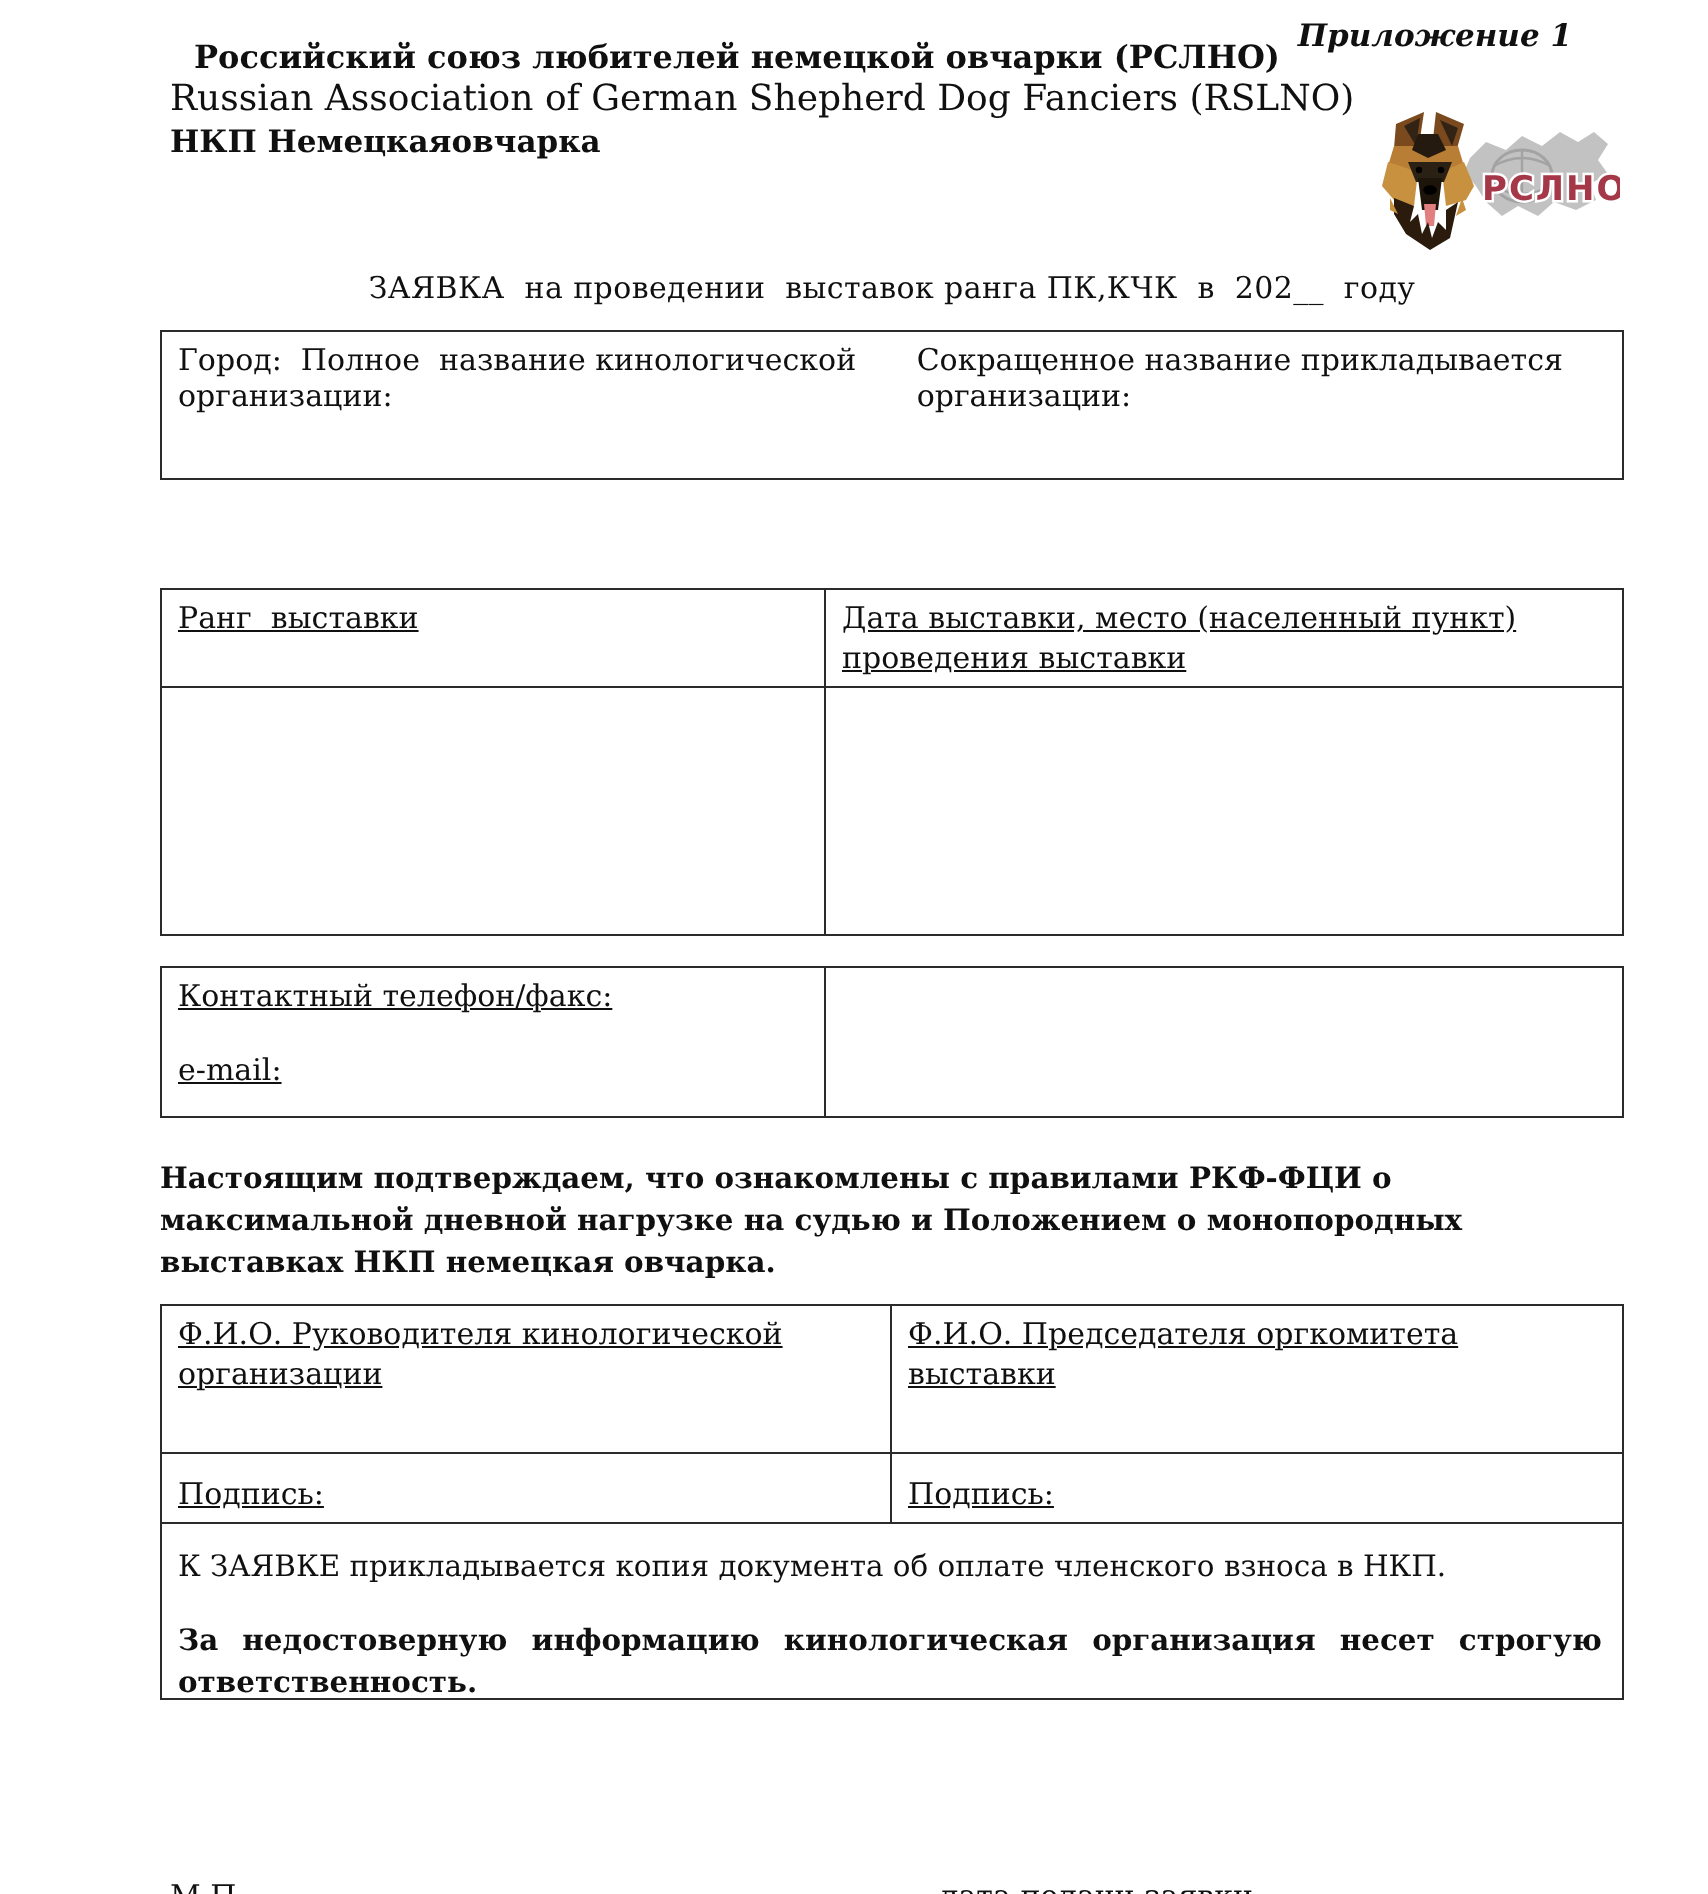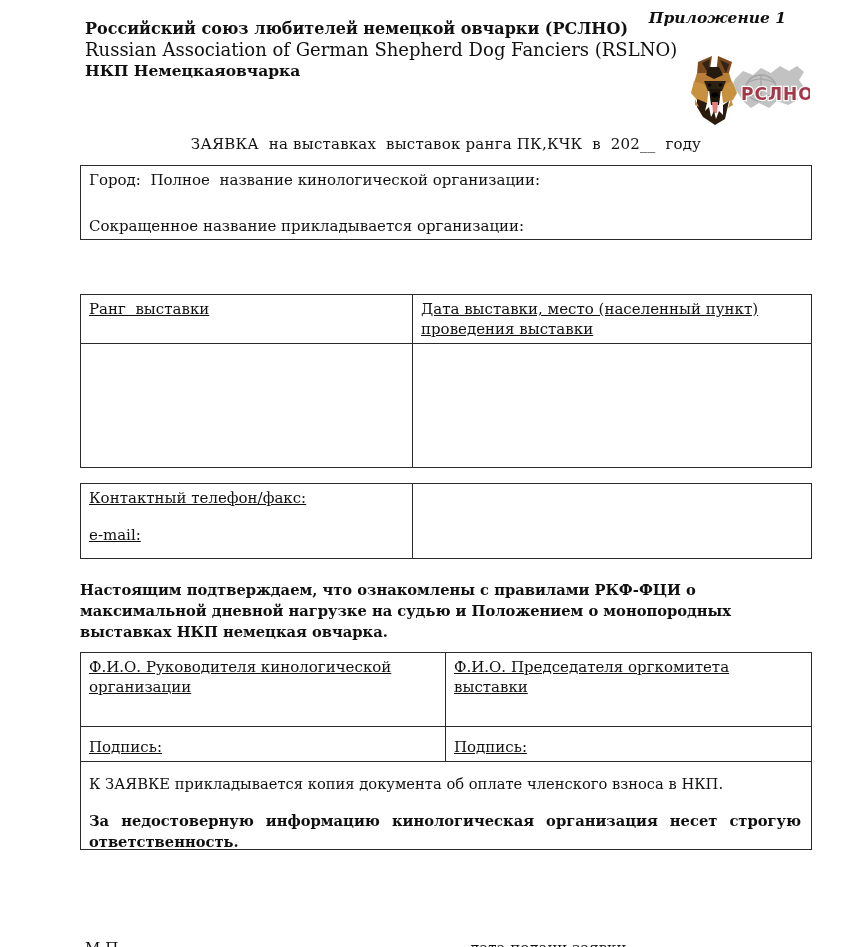--- a/index.html
+++ b/index.html
@@ -11,33 +11,33 @@
     font-size: 15px; color: #101010;
     overflow: hidden;
   }
   .page { position: relative; width: 854px; height: 947px; }
   .content { position: relative; margin-left: 80px; width: 732px; padding-top: 18px; }
 
   .pre { white-space: pre-wrap; }
 
   
   .org-block { line-height: 21px; padding-left: 5px; }
-  .org-line-1 { font-weight: bold; font-size: 16px; }
+  .org-line-1 { font-weight: bold; font-size: 16px; margin-left: 12px; }
   .org-line-2 { font-size: 18px; }
   .org-line-3 { font-weight: bold; font-size: 15.5px; }
   .annex { position: absolute; top: 8px; right: 26px; font-style: italic; font-weight: 600; font-size: 15.5px; }
   .logo { position: absolute; top: 55px; right: 2px; width: 125px; height: 72px; }
 
   
   .doc-title { margin-top: 54px; text-align: center; font-size: 15px; letter-spacing: 0.2px; }
 
   
   .box { border: 1px solid #2b2b2b; }
   .org-box { margin-top: 12px; height: 75px; padding: 5px 8px 4px 8px;
-             display: flex; flex-direction: column; justify-content: space-between; gap: 12px; }
+             display: flex; flex-direction: row; justify-content: space-between; gap: 12px; }
 
   table.t { border-collapse: collapse; width: 732px; table-layout: fixed; text-decoration: underline; }
   table.t td { border: 1px solid #2b2b2b; padding: 4px 8px; vertical-align: top; line-height: 20px; }
 
   .shows-table { margin-top: 54px; }
   .shows-table .c1 { width: 332px; }
   .shows-table .head-row td { height: 38px; }
   .shows-table .body-row td { height: 124px; }
 
   .contact-table { margin-top: 15px; }
@@ -102,21 +102,21 @@
         <polygon points="24,34 36,34 34,50 26,50" fill="#1d1509"></polygon>
         <ellipse cx="30" cy="40" rx="3.4" ry="2.4" fill="#000"></ellipse>
         <polygon points="27,47 33,47 32,58 28,58" fill="#e2807f"></polygon>
         <polygon points="12,44 22,48 20,56 24,52 26,62 29,56 31,64 34,56 38,60 38,50 44,46 40,64 30,70 18,62 12,52" fill="#2a1b0d"></polygon>
         <polygon points="10,44 14,52 10,50" fill="#c8913f"></polygon>
         <polygon points="46,44 43,53 48,50" fill="#c8913f"></polygon>
       </g>
       <text x="56" y="45" font-family="DejaVu Sans, sans-serif" font-size="17" font-weight="bold" letter-spacing="1" stroke="#ffffff" stroke-width="2.4" paint-order="stroke" fill="#a53848">РСЛНО</text>
     </svg>
 
-    <div class="doc-title pre">ЗАЯВКА  на выставках  выставок ранга ПК,КЧК  в  202__  году</div>
+    <div class="doc-title pre">ЗАЯВКА  на проведении  выставок ранга ПК,КЧК  в  202__  году</div>
 
     <div class="box org-box">
       <div class="pre">Город:  Полное  название кинологической организации:</div>
       <div class="pre">Сокращенное название прикладывается организации:</div>
     </div>
 
     <table class="t shows-table">
       <tbody>
         <tr class="head-row">
           <td class="c1 pre">Ранг  выставки</td>

